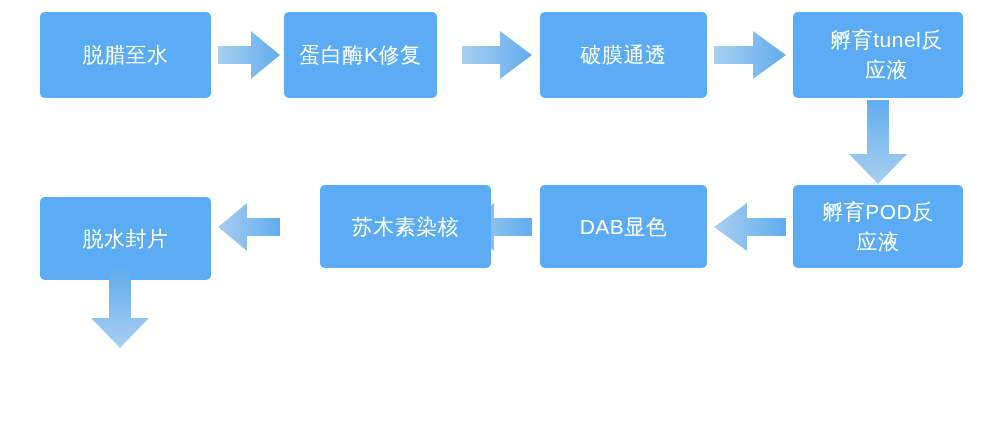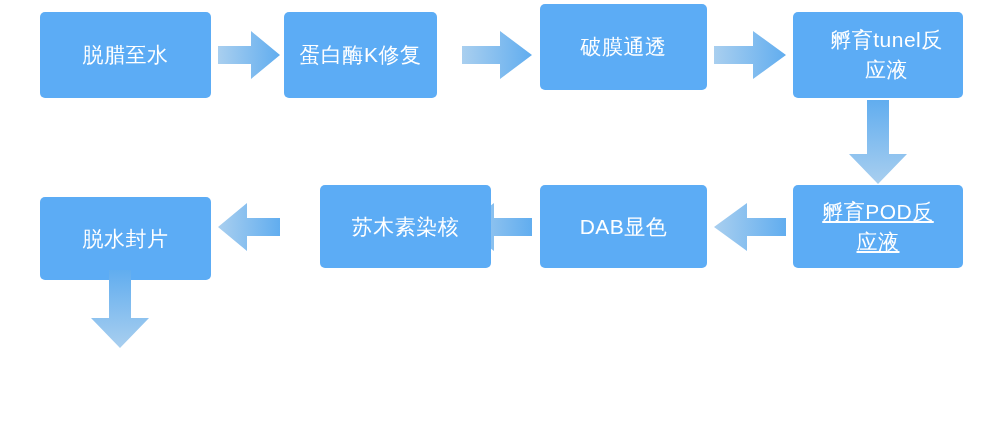--- a/index.html
+++ b/index.html
@@ -90,42 +90,42 @@
   <div class="node" style="left:284px; top:12px; width:153px; height:86px;text-align:center;">
     <span class="node-label">蛋白酶K修复</span>
   </div>
 
   <div class="arrow" style="left:462px; top:31px; width:70px; height:48px;">
     <svg viewBox="0 0 70 48" preserveAspectRatio="none">
       <polygon points="0,15 38,15 38,0 70,24 38,48 38,33 0,33" fill="url(#gradRight)"></polygon>
     </svg>
   </div>
 
-  <div class="node" style="left:540px; top:4px; width:167px; height:86px;">
+  <div class="node" style="left:540px; top:12px; width:167px; height:86px;">
     <span class="node-label">破膜通透</span>
   </div>
 
   <div class="arrow" style="left:714px; top:31px; width:72px; height:48px;">
     <svg viewBox="0 0 72 48" preserveAspectRatio="none">
       <polygon points="0,15 39,15 39,0 72,24 39,48 39,33 0,33" fill="url(#gradRight)"></polygon>
     </svg>
   </div>
 
   <div class="node" style="left:793px; top:12px; width:170px; height:86px;padding-left:23px;">
     <span class="node-label">孵育tunel反
 应液</span>
   </div>
 
   <div class="arrow" style="left:849px; top:100px; width:58px; height:84px;">
     <svg viewBox="0 0 58 84" preserveAspectRatio="none">
       <polygon points="18,0 40,0 40,54 58,54 29,84 0,54 18,54" fill="url(#gradDown)"></polygon>
     </svg>
   </div>
 
-  <div class="node" style="left:793px; top:185px; width:170px; height:83px;text-decoration:underline;">
+  <div class="node" style="left:793px; top:185px; width:170px; height:83px;">
     <span class="node-label">孵育POD反
 应液</span>
   </div>
 
   <div class="arrow" style="left:714px; top:203px; width:72px; height:48px;">
     <svg viewBox="0 0 72 48" preserveAspectRatio="none">
       <polygon points="72,15 33,15 33,0 0,24 33,48 33,33 72,33" fill="url(#gradLeft)"></polygon>
     </svg>
   </div>
 

